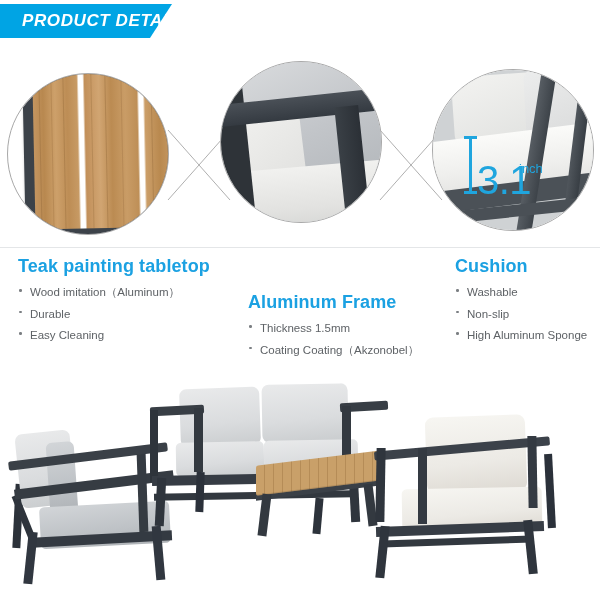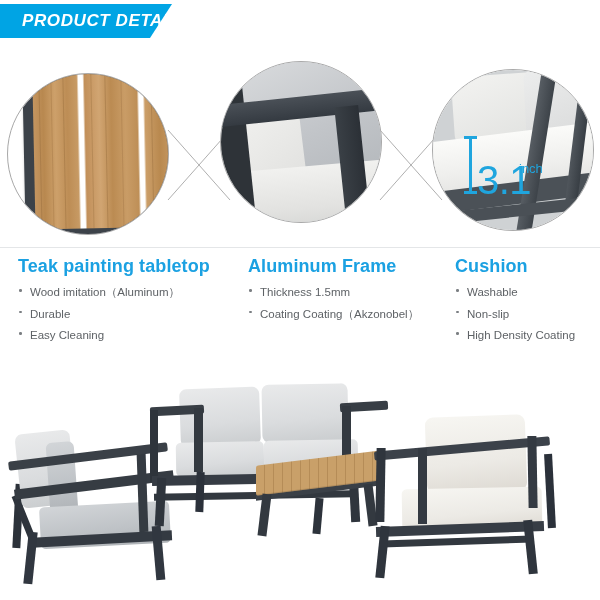--- a/index.html
+++ b/index.html
@@ -137,21 +137,21 @@
     font-size:13px;font-weight:400;line-height:1;
   }
 
   
   .divider{position:absolute;left:0;top:247px;width:600px;height:1px;background:#e4e6e8;}
 
   
   .cols{position:absolute;left:0;top:256px;width:600px;height:110px;}
   .col{position:absolute;top:0;}
   .col-1{left:18px;width:220px;}
-  .col-2{left:248px;width:200px;}
+  .col-2{left:248px;width:200px;margin-top:36px;}
   .col-3{left:455px;width:140px;}
   .col h3{
     margin:0 0 9px 0;color:#1BA1E2;font-size:18px;font-weight:bold;
     letter-spacing:.1px;white-space:nowrap;
   }
   .col ul{margin:0;padding:0;list-style:none;}
   .col li{
     position:relative;padding-left:12px;margin-bottom:9px;
     color:#5e6266;font-size:11.5px;line-height:1.1;white-space:nowrap;
   }
@@ -307,21 +307,21 @@
         <li><span class="bullet"></span><span>Thickness 1.5mm</span></li>
         <li><span class="bullet"></span><span>Coating Coating（Akzonobel）</span></li>
       </ul>
     </div>
 
     <div class="col col-3">
       <h3>Cushion</h3>
       <ul>
         <li><span class="bullet"></span><span>Washable</span></li>
         <li><span class="bullet"></span><span>Non-slip</span></li>
-        <li><span class="bullet"></span><span>High Density Coating</span></li>
+        <li><span class="bullet"></span><span>High Aluminum Sponge</span></li>
       </ul>
     </div>
 
   </div>
 
   <div class="photo">
 
     <div class="chairL">
       <div class="legBL"></div>
       <div class="xbrace"></div>

